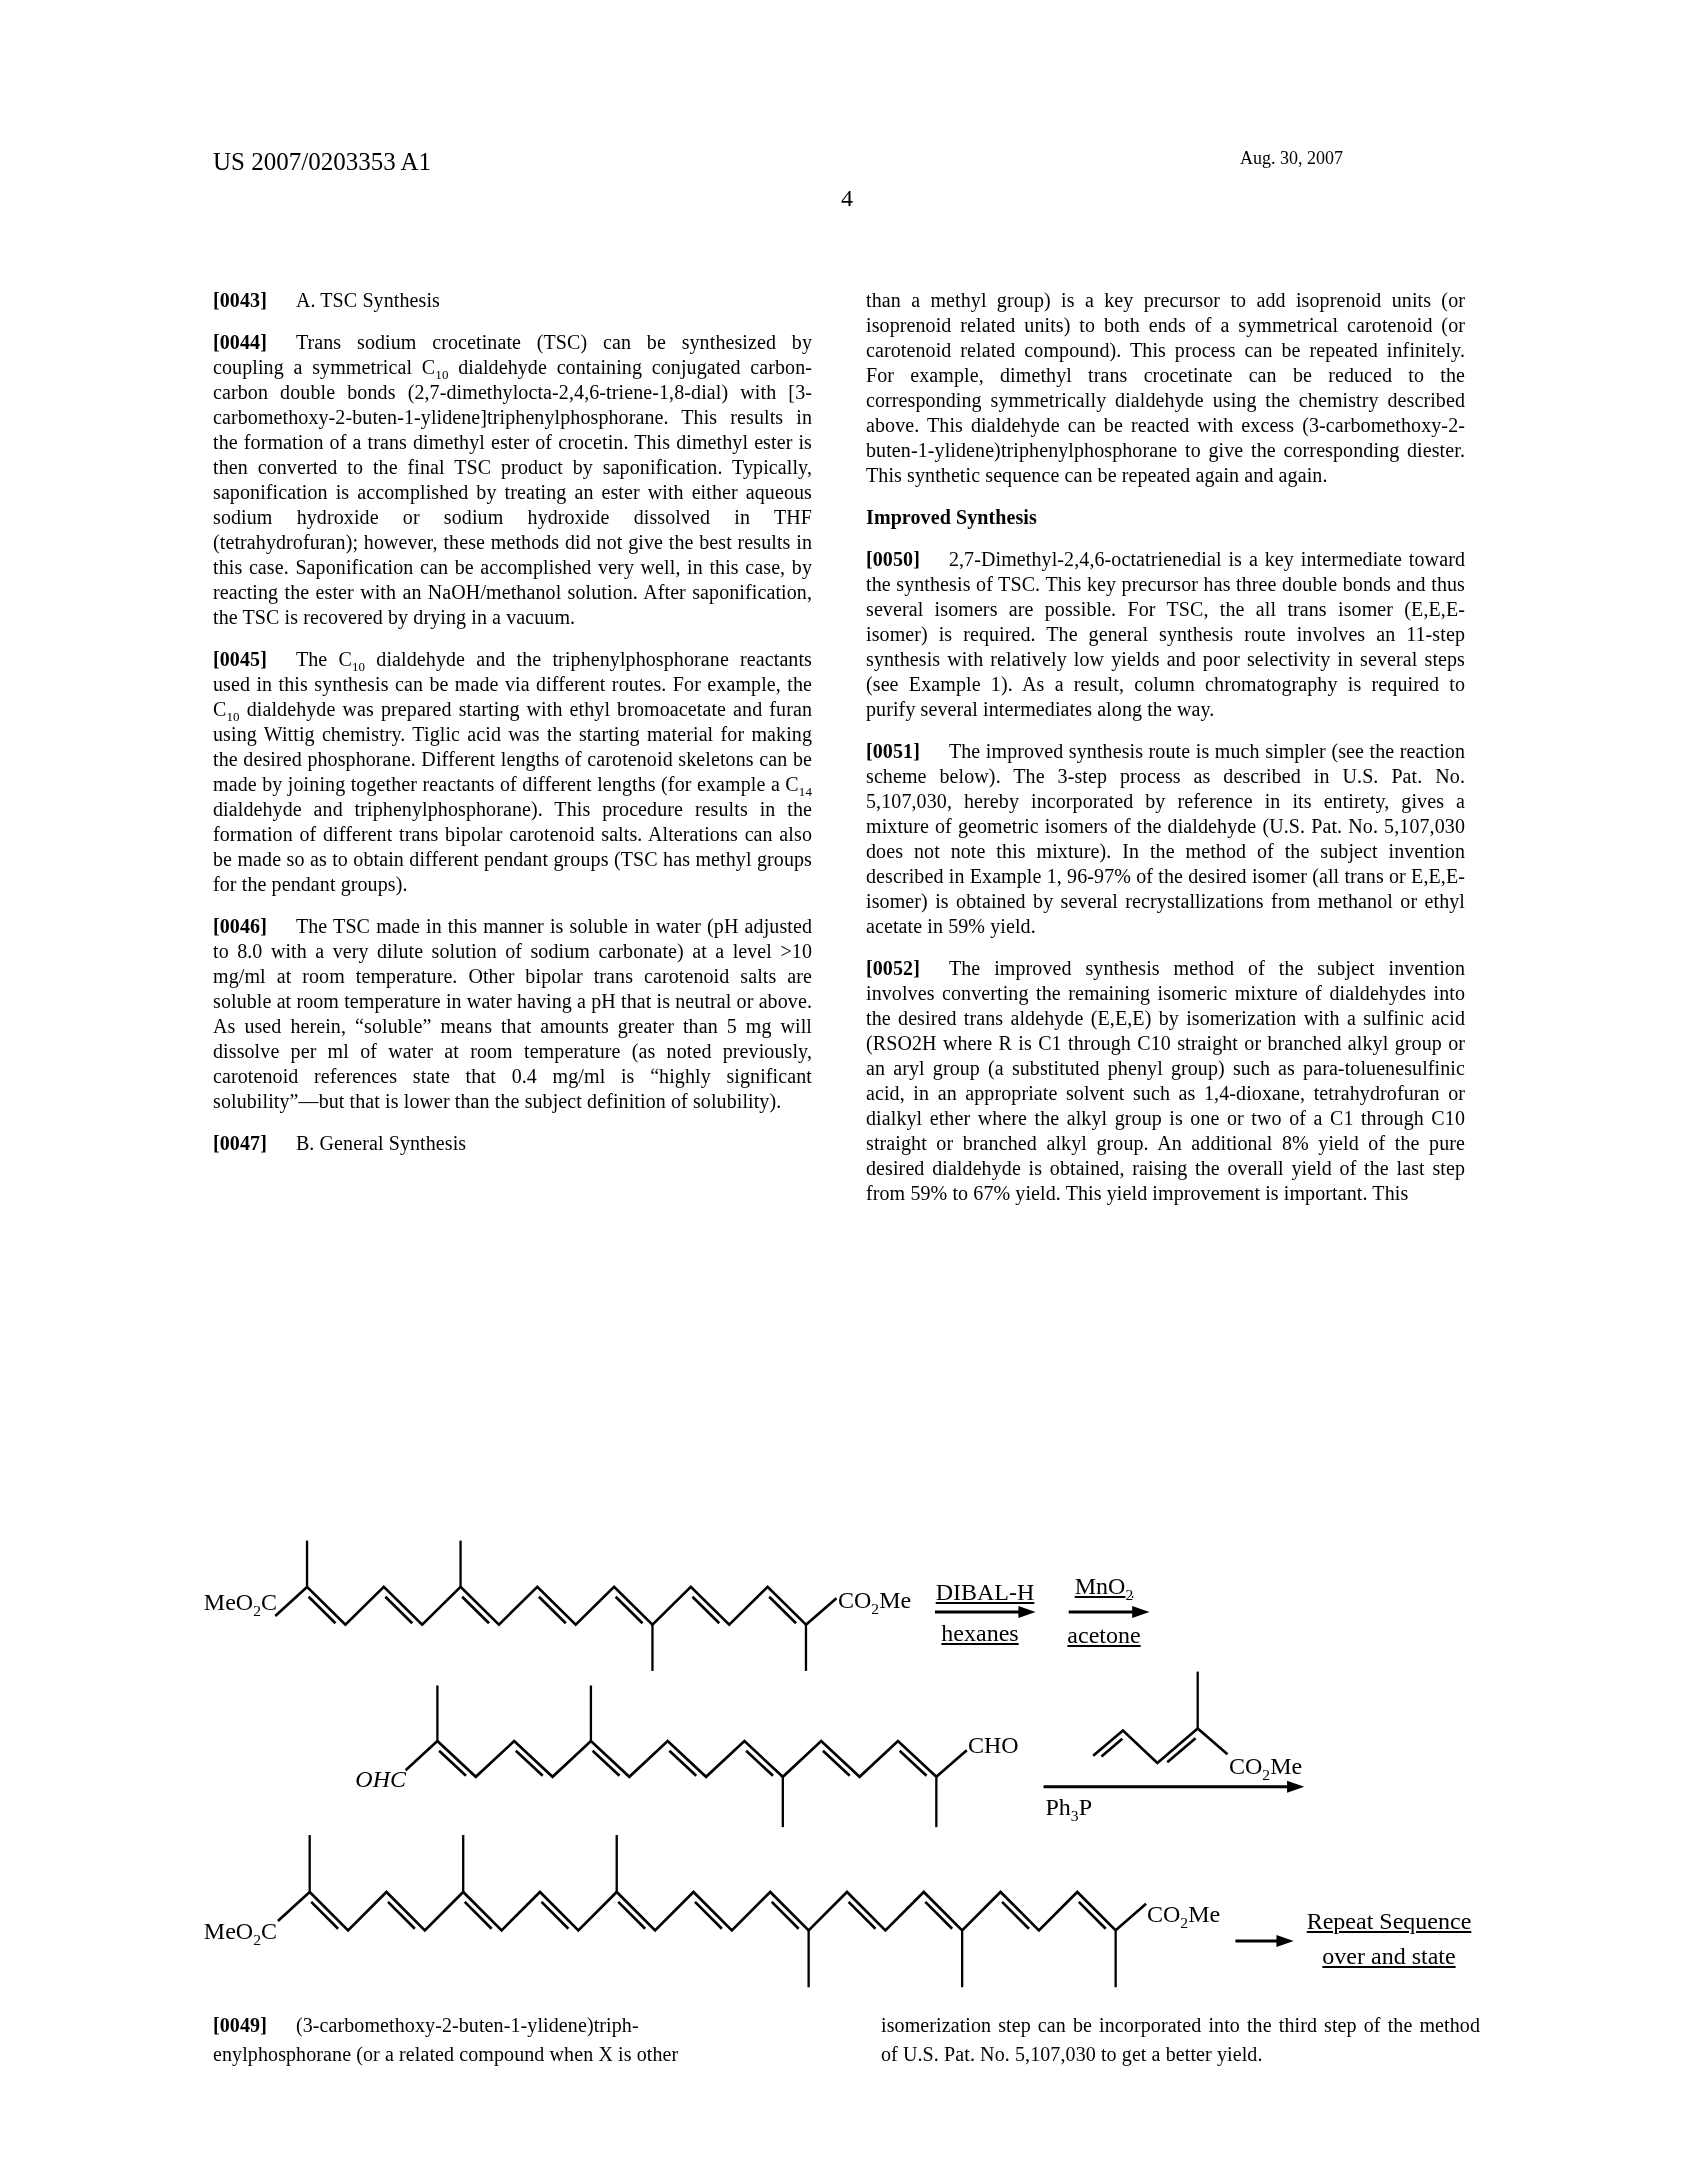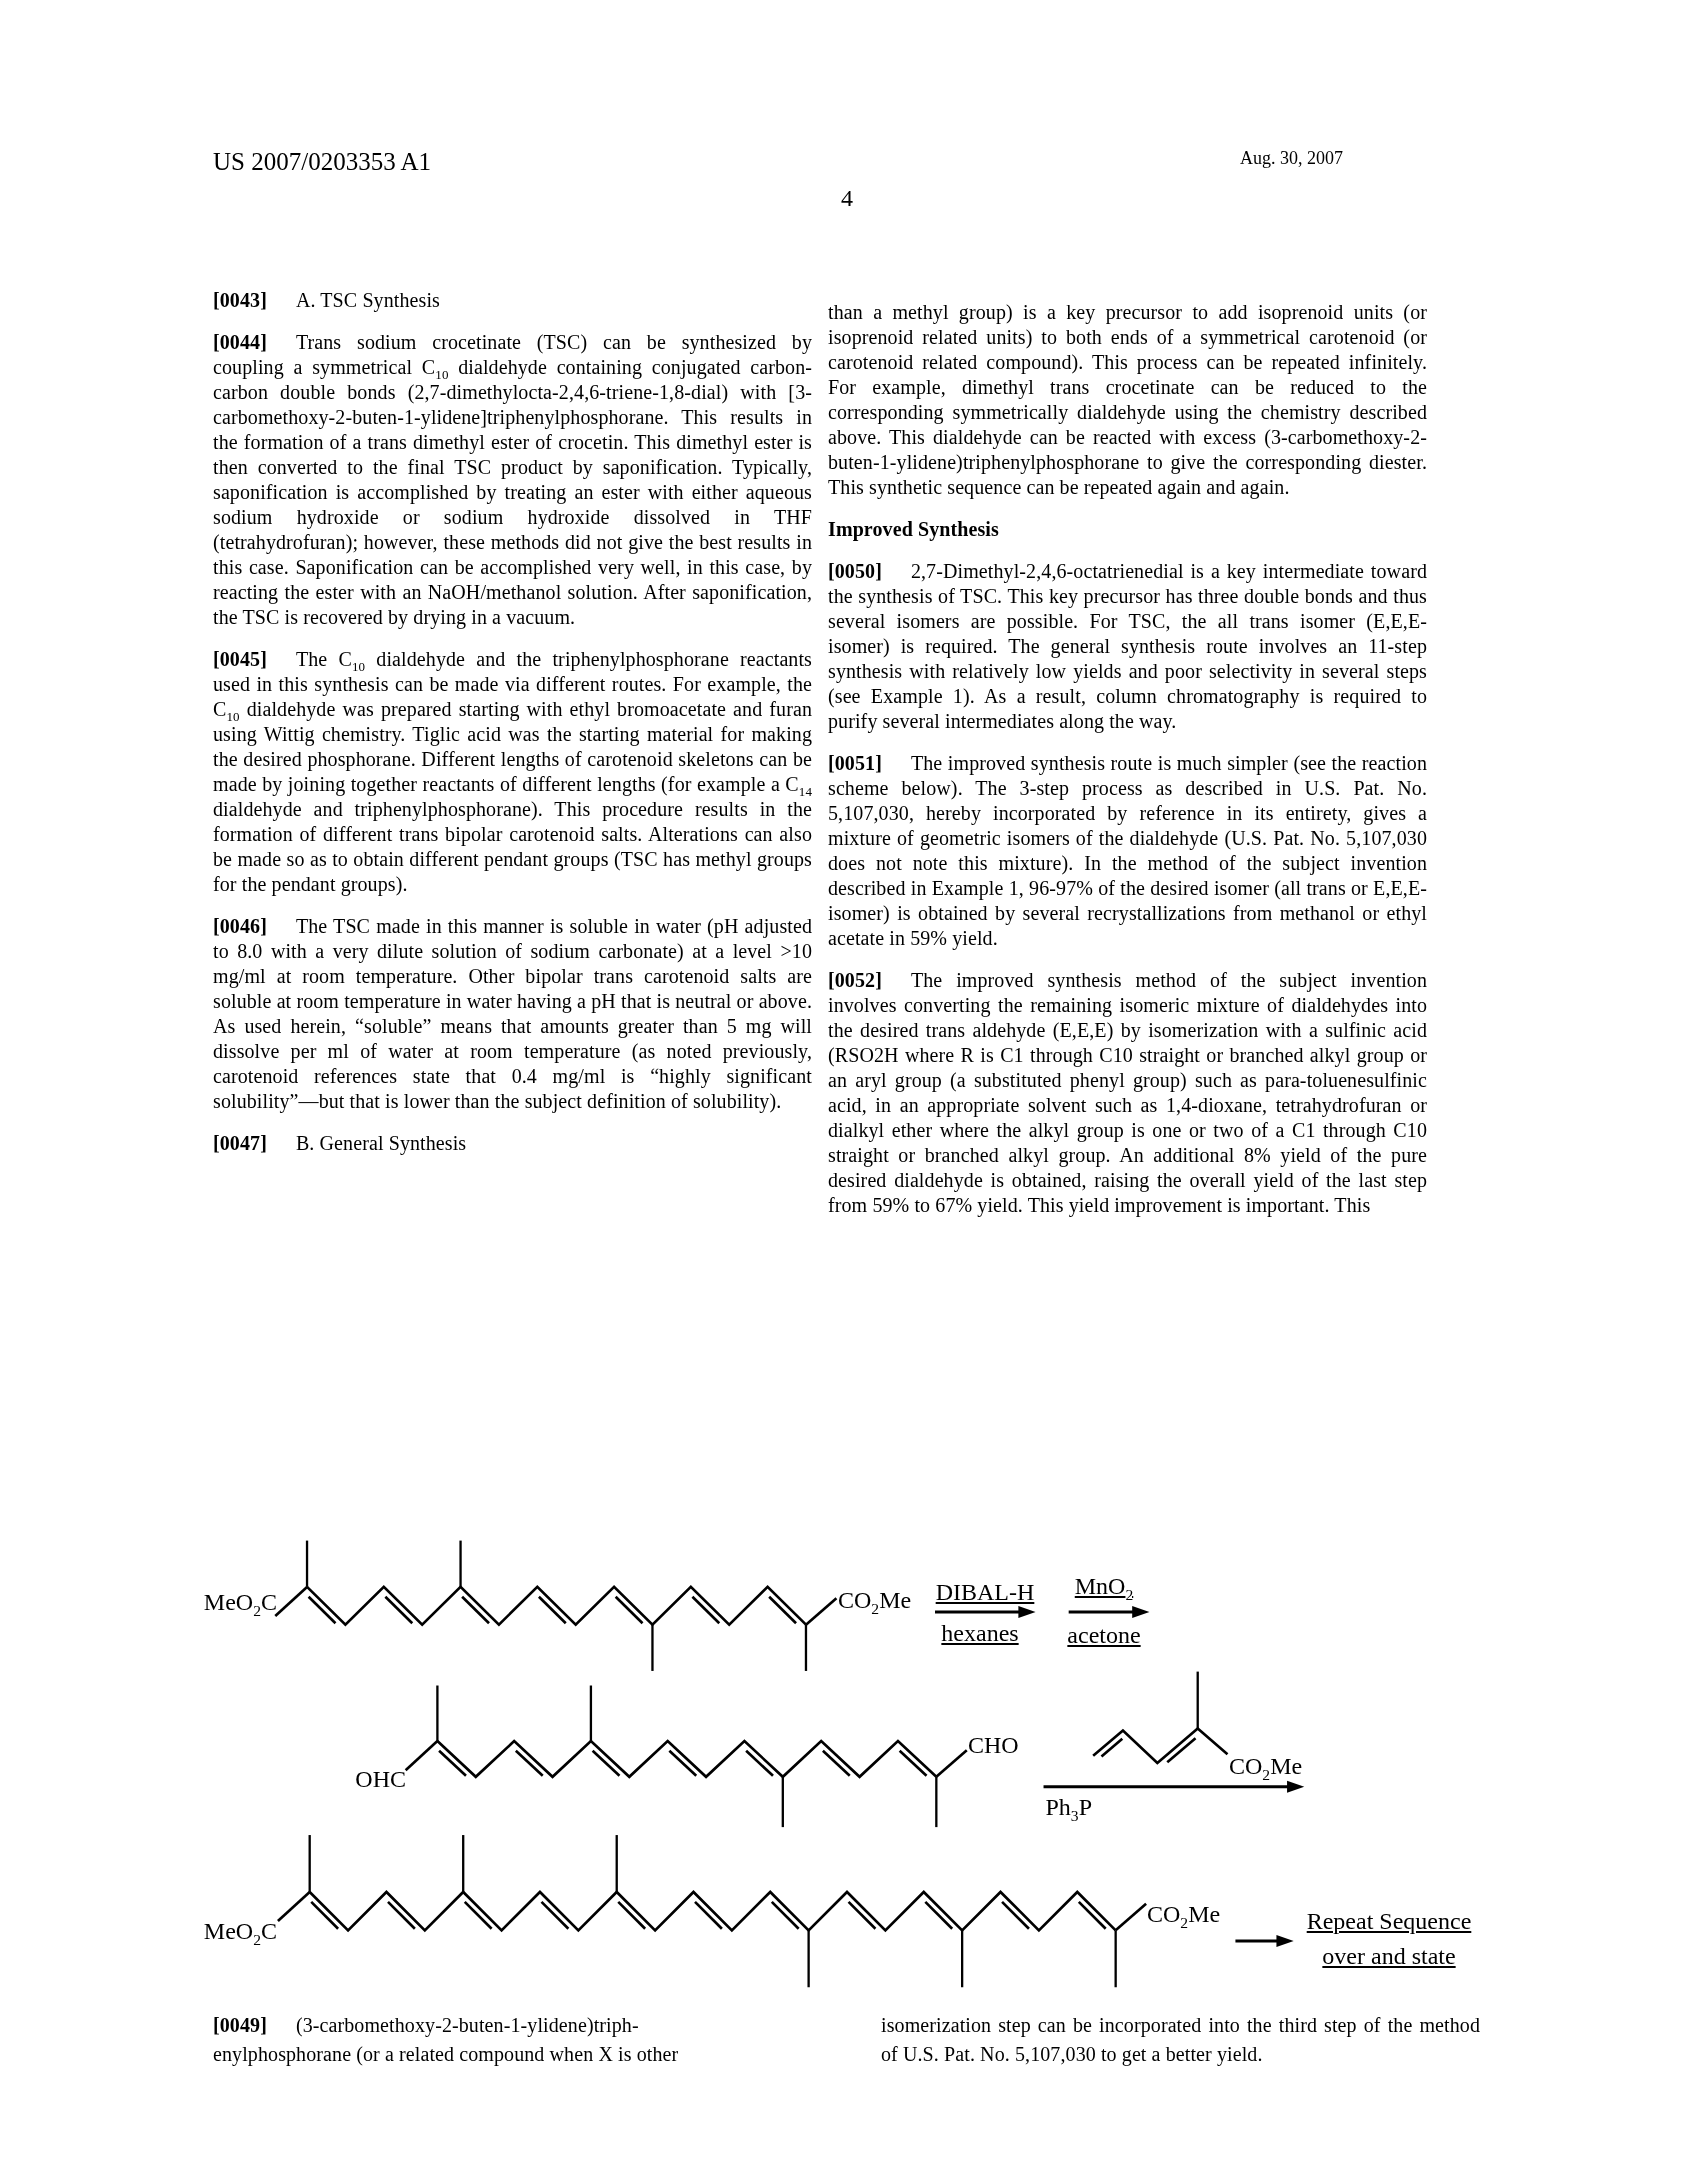--- a/index.html
+++ b/index.html
@@ -4,21 +4,21 @@
 <style>
   html,body{margin:0;padding:0;background:#ffffff;}
   .page{position:relative;width:1556px;height:2183px;background:#fff;
         font-family:"Liberation Serif","DejaVu Serif",serif;color:#000;overflow:hidden;}
   .hdr-left{position:absolute;left:213px;top:148px;font-size:25px;white-space:nowrap;}
   .hdr-right{position:absolute;right:213px;top:148px;font-size:18px;white-space:nowrap;}
   .hdr-page{position:absolute;left:0;top:185px;width:1694px;text-align:center;font-size:24px;}
   .col{position:absolute;top:288px;width:599px;font-size:20px;line-height:25px;
        text-align:justify;letter-spacing:0.1px;}
   .col-left{left:213px;}
-  .col-right{left:828px;margin-top:12px;}
+  .col-right{left:866px;}
   .col p{margin:0 0 17px 0;}
   .pnum{font-weight:bold;margin-right:29px;}
   .subhead{text-align:left;font-weight:bold;}
   sub{font-size:0.65em;line-height:0;}
   .scheme{position:absolute;left:0;top:1508px;width:1694px;height:490px;}
   .scheme svg{position:absolute;left:0;top:0;}
   .chemlabel{position:absolute;font-size:24px;white-space:nowrap;}
   .cl-center{transform:translateX(-50%);text-decoration:underline;}
   .cl-right{transform:translateX(-100%);}
   .bottom-left{position:absolute;left:213px;top:2011px;width:599px;font-size:20px;line-height:29px;letter-spacing:0.1px;}
@@ -113,21 +113,21 @@
         <polygon points="1955,2934 1929,2925 1929,2943" fill="#000"></polygon>
       </svg>
 
     <div class="chemlabel cl-right" style="left:277px;top:81px;">MeO<sub>2</sub>C</div>
     <div class="chemlabel" style="left:838px;top:79px;">CO<sub>2</sub>Me</div>
     <div class="chemlabel cl-center" style="left:985px;top:71px;">DIBAL-H</div>
     <div class="chemlabel cl-center" style="left:980px;top:112px;">hexanes</div>
     <div class="chemlabel cl-center" style="left:1104px;top:65px;">MnO<sub>2</sub></div>
     <div class="chemlabel cl-center" style="left:1104px;top:114px;">acetone</div>
 
-    <div class="chemlabel cl-right" style="left:406px;top:258px;">OHC</div>
+    <div class="chemlabel cl-right" style="left:406px;top:258px;font-style:italic;">OHC</div>
     <div class="chemlabel" style="left:968px;top:224px;">CHO</div>
     <div class="chemlabel cl-right" style="left:1092px;top:246px;margin-top:40px;">Ph<sub>3</sub>P</div>
     <div class="chemlabel" style="left:1229px;top:245px;">CO<sub>2</sub>Me</div>
 
     <div class="chemlabel cl-right" style="left:277px;top:410px;">MeO<sub>2</sub>C</div>
     <div class="chemlabel" style="left:1147px;top:393px;">CO<sub>2</sub>Me</div>
     <div class="chemlabel cl-center" style="left:1389px;top:400px;">Repeat Sequence</div>
     <div class="chemlabel cl-center" style="left:1389px;top:435px;">over and state</div>
   </div>
 

